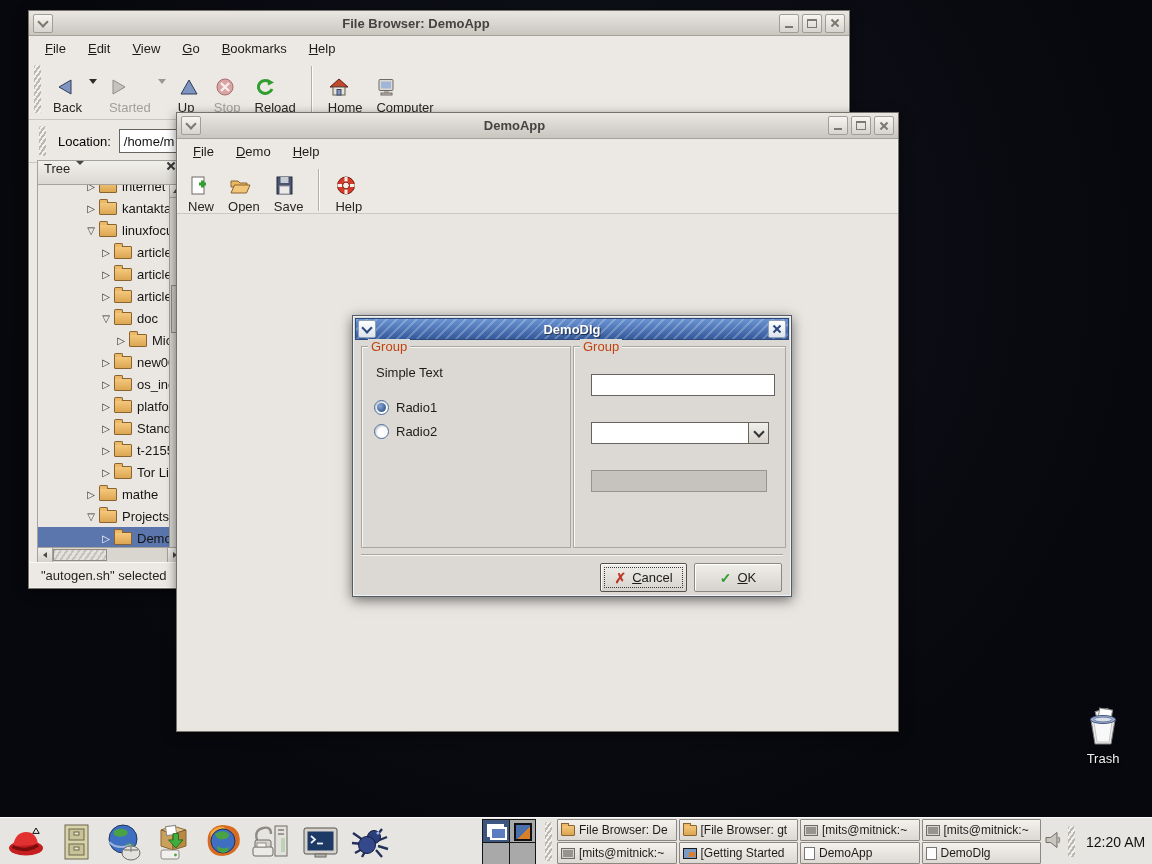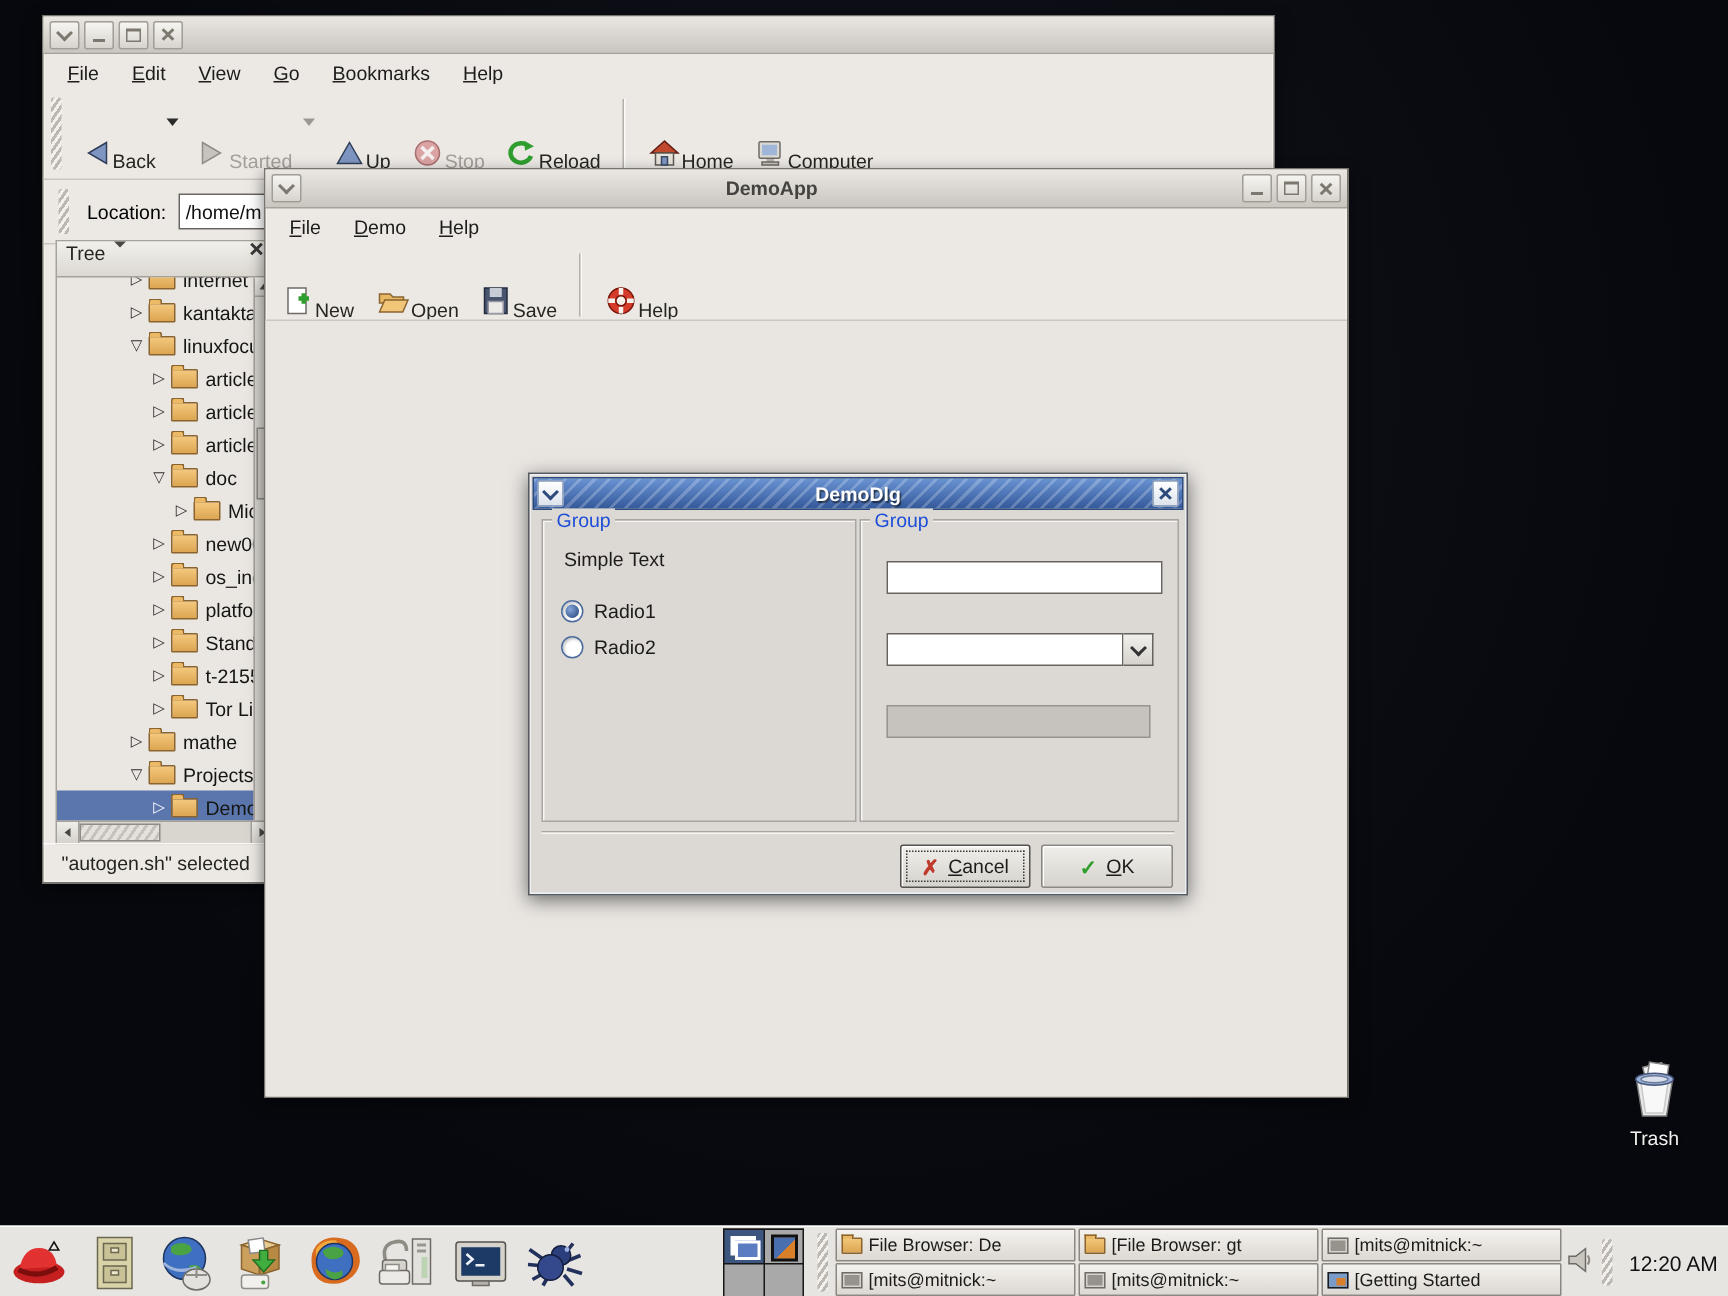--- a/index.html
+++ b/index.html
@@ -17,21 +17,21 @@
   .max-glyph{width:8px;height:6px;border:1px solid #7c7870;border-top-width:2px}
   .x-glyph{position:relative;width:10px;height:10px}
   .x-glyph::before,.x-glyph::after{content:"";position:absolute;top:4px;left:0;width:10px;height:2px;background:#7c7870}
   .x-glyph::before{transform:rotate(45deg)}.x-glyph::after{transform:rotate(-45deg)}
   .x-dark::before,.x-dark::after{background:#3a3a3a}
   .x-blue::before,.x-blue::after{background:#2d4a7d}
 
   .menubar{display:flex;align-items:center;height:24px;padding:0 8px;gap:6px;font-size:13px;color:#1d1c1a}
   .menu-item{padding:2px 8px}
   .toolbar{display:flex;align-items:stretch;padding:2px 4px 3px;border-bottom:1px solid #c9c6c0;position:relative}
-  .tool-btn{display:flex;align-items:flex-end;justify-content:flex-end;padding:2px 7px 1px;font-size:13px;color:#26251f;border-radius:3px}
+  .tool-btn{display:flex;flex-direction:column;align-items:flex-start;justify-content:flex-end;padding:2px 7px 1px;font-size:13px;color:#26251f;border-radius:3px}
   .tool-btn .ticon{height:26px;display:flex;align-items:center}
   .tool-btn.disabled{color:#a29e98}
   .caret{width:0;height:0;border-left:4px solid transparent;border-right:4px solid transparent;border-top:5px solid #2b2b2b;align-self:center;margin:0 5px 16px 0}
   .caret.gray{border-top-color:#9c9891}
   .tsep{width:0;border-left:1px solid #b3afa9;border-right:1px solid #fcfbf9;margin:4px 8px;align-self:stretch}
   .grip{width:7px;background:repeating-linear-gradient(125deg,#bcb8b1 0 2px,#f2f0ec 2px 4px);border-radius:2px;margin:3px 5px 3px 1px}
   .entry{background:#fff;border:1px solid #67645f;height:22px;display:flex;align-items:center;padding:0 4px;font-size:13px;color:#111}
 
   
   #fb{left:28px;top:10px;width:820px;height:577px}
@@ -73,21 +73,21 @@
 
   
   #dlg{position:absolute;left:352px;top:315px;width:438px;height:280px;background:#dcd9d4;border:1px solid #565a61;box-shadow:0 3px 12px rgba(0,0,0,.55), inset 0 0 0 1px #eef1f6}
   .dlg-title{position:absolute;top:2px;left:2px;right:2px;height:20px;display:flex;align-items:center;padding:0 2px;gap:2px;border:1px solid #2d4a7d;background:repeating-linear-gradient(135deg,rgba(255,255,255,.22) 0 2px,rgba(255,255,255,0) 2px 7px),linear-gradient(#6a93d2,#34599b)}
   .dlg-title .title{flex:1;text-align:center;color:#fff;font-weight:bold;font-size:13px;text-shadow:1px 1px 1px rgba(0,0,0,.6)}
   .dlg-tb-btn{width:16px;height:16px;background:linear-gradient(#ffffff,#dde3ec);border:1px solid #8fa0bc;border-radius:2px;display:flex;align-items:center;justify-content:center;flex:none}
   .chev-blue{width:6px;height:6px;border-right:2px solid #2d4a7d;border-bottom:2px solid #2d4a7d;transform:rotate(45deg);margin-top:-3px}
   .group{position:absolute;top:30px;height:200px;border:1px solid #a9a5a0;box-shadow:inset 1px 1px 0 rgba(255,255,255,.75)}
   .group-left{left:8px;width:208px}
   .group-right{left:220px;width:211px}
-  .glabel{position:absolute;top:-8px;left:6px;background:#dcd9d4;padding:0 3px;font-size:13px;color:#1d4ed8}
+  .glabel{position:absolute;top:-8px;left:6px;background:#dcd9d4;padding:0 3px;font-size:13px;color:#c2410c}
   .simple-text{position:absolute;left:14px;top:18px;font-size:13px;color:#1d1c1a}
   #radio-list{position:absolute;left:12px;top:48px}
   #check-list{position:absolute;left:12px;top:104px}
   .ctl-row{height:24px;display:flex;align-items:center;gap:7px;font-size:13px;color:#1d1c1a}
   .radio{position:relative;width:13px;height:13px;border-radius:50%;background:#fff;border:1px solid #4a6a9d;box-shadow:inset 1px 1px 2px rgba(0,0,0,.25);flex:none}
   .radio.checked::after{content:"";position:absolute;inset:2px;border-radius:50%;background:radial-gradient(circle at 35% 35%,#86a7d8,#1f3f77)}
   .cbox{position:relative;width:13px;height:13px;background:#fff;border:1px solid #4a6a9d;flex:none}
   .cbox.checked::after{content:"✓";position:absolute;left:1px;top:-3px;font-size:13px;font-weight:bold;color:#173a75}
   .e1{position:absolute;left:17px;top:27px;width:174px;height:20px}
   .combo{position:absolute;left:17px;top:75px;width:178px;height:22px;display:flex}
@@ -111,21 +111,21 @@
   .taskbar{position:absolute;left:0;right:0;top:817px;height:47px;background:#e7e5e1;border-top:1px solid #fbfbfb}
   .launchers{position:absolute;left:6px;top:2px;height:43px;display:flex;align-items:center;gap:7px}
   .launcher{width:42px;height:40px;display:flex;align-items:center;justify-content:center}
   .pager{position:absolute;left:482px;top:1px;width:52px;height:45px;display:grid;grid-template-columns:1fr 1fr;grid-template-rows:1fr 1fr;gap:1px;background:#161616;border:1px solid #161616}
   .ws{background:#a9a9a9;position:relative}
   .ws.active{background:#3c5680}
   .ws-win{position:absolute;left:7px;top:7px;width:13px;height:9px;background:#5b7cc0;border:2px solid #fff;box-shadow:-3px -3px 0 0 #fff}
   .ws-app{position:absolute;left:4px;top:3px;width:14px;height:14px;background:linear-gradient(135deg,#4a6fae 55%,#d87f2a 55%);border:2px solid #111}
   .tgrip{position:absolute;left:545px;top:4px;bottom:4px;width:7px;margin:0}
   .tgrip2{position:absolute;left:1068px;top:8px;bottom:8px;width:7px;margin:0}
-  .window-list{position:absolute;left:557px;top:1px;width:484px;height:45px;display:grid;grid-template-columns:repeat(3,1fr);grid-auto-rows:22px;gap:1px 2px}
+  .window-list{position:absolute;left:557px;top:1px;width:484px;height:45px;display:grid;grid-template-columns:repeat(4,1fr);grid-auto-rows:22px;gap:1px 2px}
   .task-btn{background:linear-gradient(#f4f2ee,#dcd8d2);border:1px solid #8c8881;border-radius:1px;display:flex;align-items:center;font-size:12px;color:#1d1c1a;white-space:nowrap;overflow:hidden}
   .wicon{width:14px;height:11px;margin:0 4px 0 3px;flex:none;position:relative;box-sizing:border-box}
   .wicon-folder{background:linear-gradient(#f2c679,#dca652);border:1px solid #8a6430;border-radius:1px}
   .wicon-folder::before{content:"";position:absolute;top:-3px;left:-1px;width:6px;height:2px;background:#ecba66;border:1px solid #8a6430;border-bottom:none}
   .wicon-terminal{background:#d6d3cd;border:1px solid #6e6b66}
   .wicon-terminal::after{content:"";position:absolute;inset:1px;background:#96938c}
   .wicon-image{background:#7a9ac8;border:1px solid #1c1c1c}
   .wicon-image::after{content:"";position:absolute;right:1px;bottom:1px;width:6px;height:5px;background:#d87f2a}
   .wicon-document{background:#fdfdfd;border:1px solid #777;width:11px;height:13px}
   .speaker{position:absolute;left:1044px;top:13px}
@@ -134,20 +134,21 @@
 </head>
 <body>
 
 <div class="desktop">
 
   <div class="window" id="fb">
     <div class="titlebar">
       <div class="tb-btn">
           <span class="chev-gray"></span>
         </div>
+      <div class="title">File Browser: DemoApp</div>
       <div class="tb-btn">
           <span class="min-glyph"></span>
         </div>
       <div class="tb-btn">
           <span class="max-glyph"></span>
         </div>
       <div class="tb-btn">
           <span class="x-glyph"></span>
         </div>
     </div>

